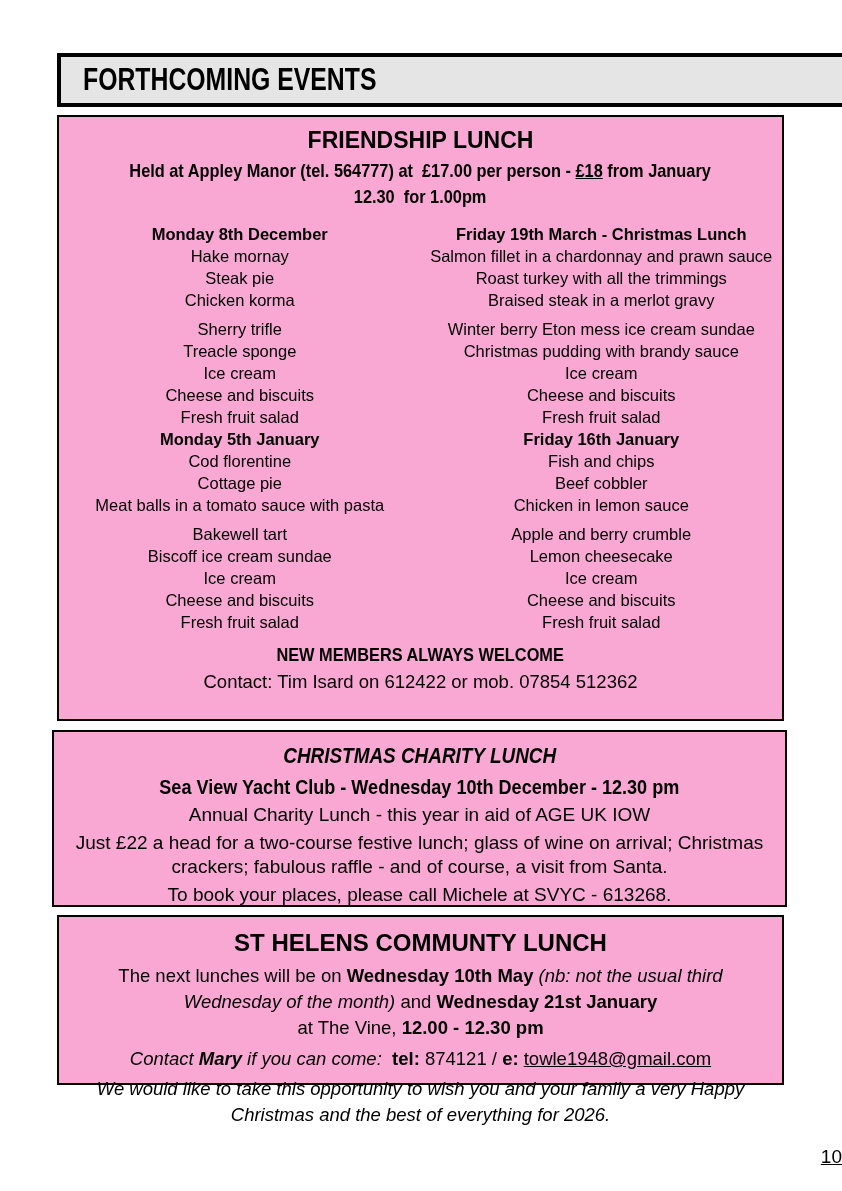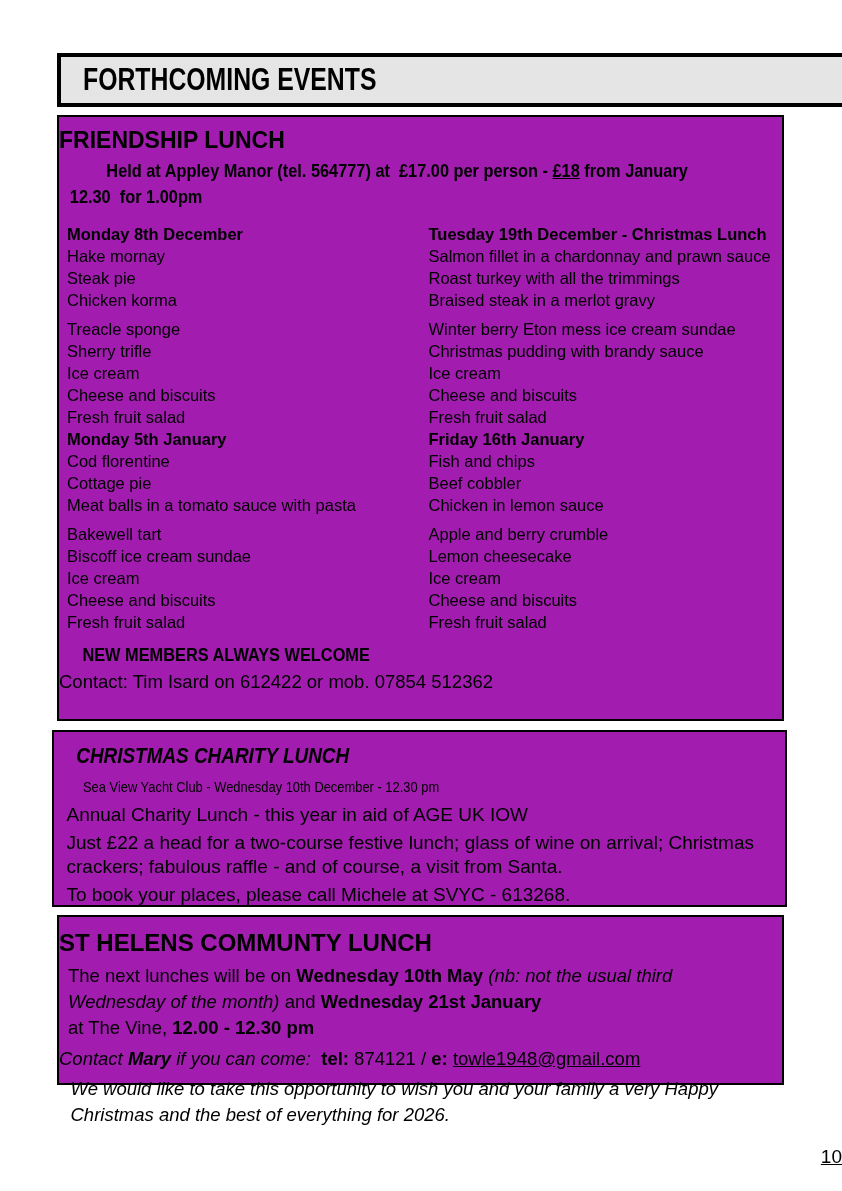--- a/index.html
+++ b/index.html
@@ -2,21 +2,21 @@
 <html><head>
 <meta charset="utf-8">
 <style>
   html,body { margin:0; padding:0; background:#e8e8e8; }
   .page {
     position:relative; width:842px; height:1191px; margin:0 auto;
     background:#ffffff; color:#000;
     font-family:"Liberation Sans", sans-serif;
     overflow:hidden;
   }
-  .box { position:absolute; box-sizing:border-box; background:#a21caf; text-align:left; }
+  .box { position:absolute; box-sizing:border-box; background:#f9a8d4; text-align:center; }
 
   
   .header-box {
     position:absolute; left:57px; top:53px; width:813px; height:54px;
     border:4px solid #000; box-sizing:border-box;
     display:flex; align-items:center; padding-left:22px; background:#e5e5e5;
   }
   .header-text {
     font-size:31px; font-weight:bold; white-space:nowrap;
     display:inline-block; transform:scaleX(0.8); transform-origin:left center;
@@ -34,21 +34,21 @@
   .menu-block { padding:0 8px; }
   .menu-date { font-weight:bold; }
   .menu-item { max-width:350px; margin:0 auto; }
   .dessert-group { margin-top:7px; }
   .welcome { font-weight:bold; font-size:19px; line-height:24px; margin:10px 0 0; }
   .contact-line { font-size:18.5px; line-height:24px; margin:3px 0 0; }
 
   
   .charity { left:52px; top:730px; width:735px; height:177px; border:2px solid #000; }
   .charity-title { font-weight:bold; font-style:italic; font-size:22px; line-height:27px; margin:10px 0 0; }
-  .charity-when { font-weight:normal; font-size:15px; line-height:24px; margin:6px 0 0; }
+  .charity-when { font-weight:bold; font-size:21px; line-height:24px; margin:6px 0 0; }
   .charity-text { font-size:19px; line-height:24px; margin:4px auto 0; max-width:706px; }
 
   
   .sthelens { left:57px; top:915px; width:727px; height:170px; border:2px solid #000; }
   .sthelens-title { font-weight:bold; font-size:24px; line-height:29px; margin:11px 0 0; }
   .sth-para { font-size:18.5px; line-height:26px; margin:6px auto 0; max-width:705px; }
   .sth-contact { font-size:18.5px; line-height:25px; margin:5px auto 0; }
   .sth-closing { font-style:italic; font-size:18.5px; line-height:26px; margin:5px auto 0; max-width:700px; }
 
   .b  { font-weight:bold; }
@@ -76,30 +76,30 @@
     <p class="sub"><span class="condensed">12.30 &nbsp;for 1.00pm</span></p>
 
     <div class="menu-grid">
 
       <div class="menu-block">
         <div class="menu-date">Monday 8th December</div>
         <div class="menu-item">Hake mornay</div>
         <div class="menu-item">Steak pie</div>
         <div class="menu-item">Chicken korma</div>
         <div class="dessert-group">
+          <div class="menu-item">Sherry trifle</div>
           <div class="menu-item">Treacle sponge</div>
-          <div class="menu-item">Sherry trifle</div>
           <div class="menu-item">Ice cream</div>
           <div class="menu-item">Cheese and biscuits</div>
           <div class="menu-item">Fresh fruit salad</div>
         </div>
       </div>
 
       <div class="menu-block">
-        <div class="menu-date">Tuesday 19th December - Christmas Lunch</div>
+        <div class="menu-date">Friday 19th March - Christmas Lunch</div>
         <div class="menu-item">Salmon fillet in a chardonnay and prawn sauce</div>
         <div class="menu-item">Roast turkey with all the trimmings</div>
         <div class="menu-item">Braised steak in a merlot gravy</div>
         <div class="dessert-group">
           <div class="menu-item">Winter berry Eton mess ice cream sundae</div>
           <div class="menu-item">Christmas pudding with brandy sauce</div>
           <div class="menu-item">Ice cream</div>
           <div class="menu-item">Cheese and biscuits</div>
           <div class="menu-item">Fresh fruit salad</div>
         </div>

